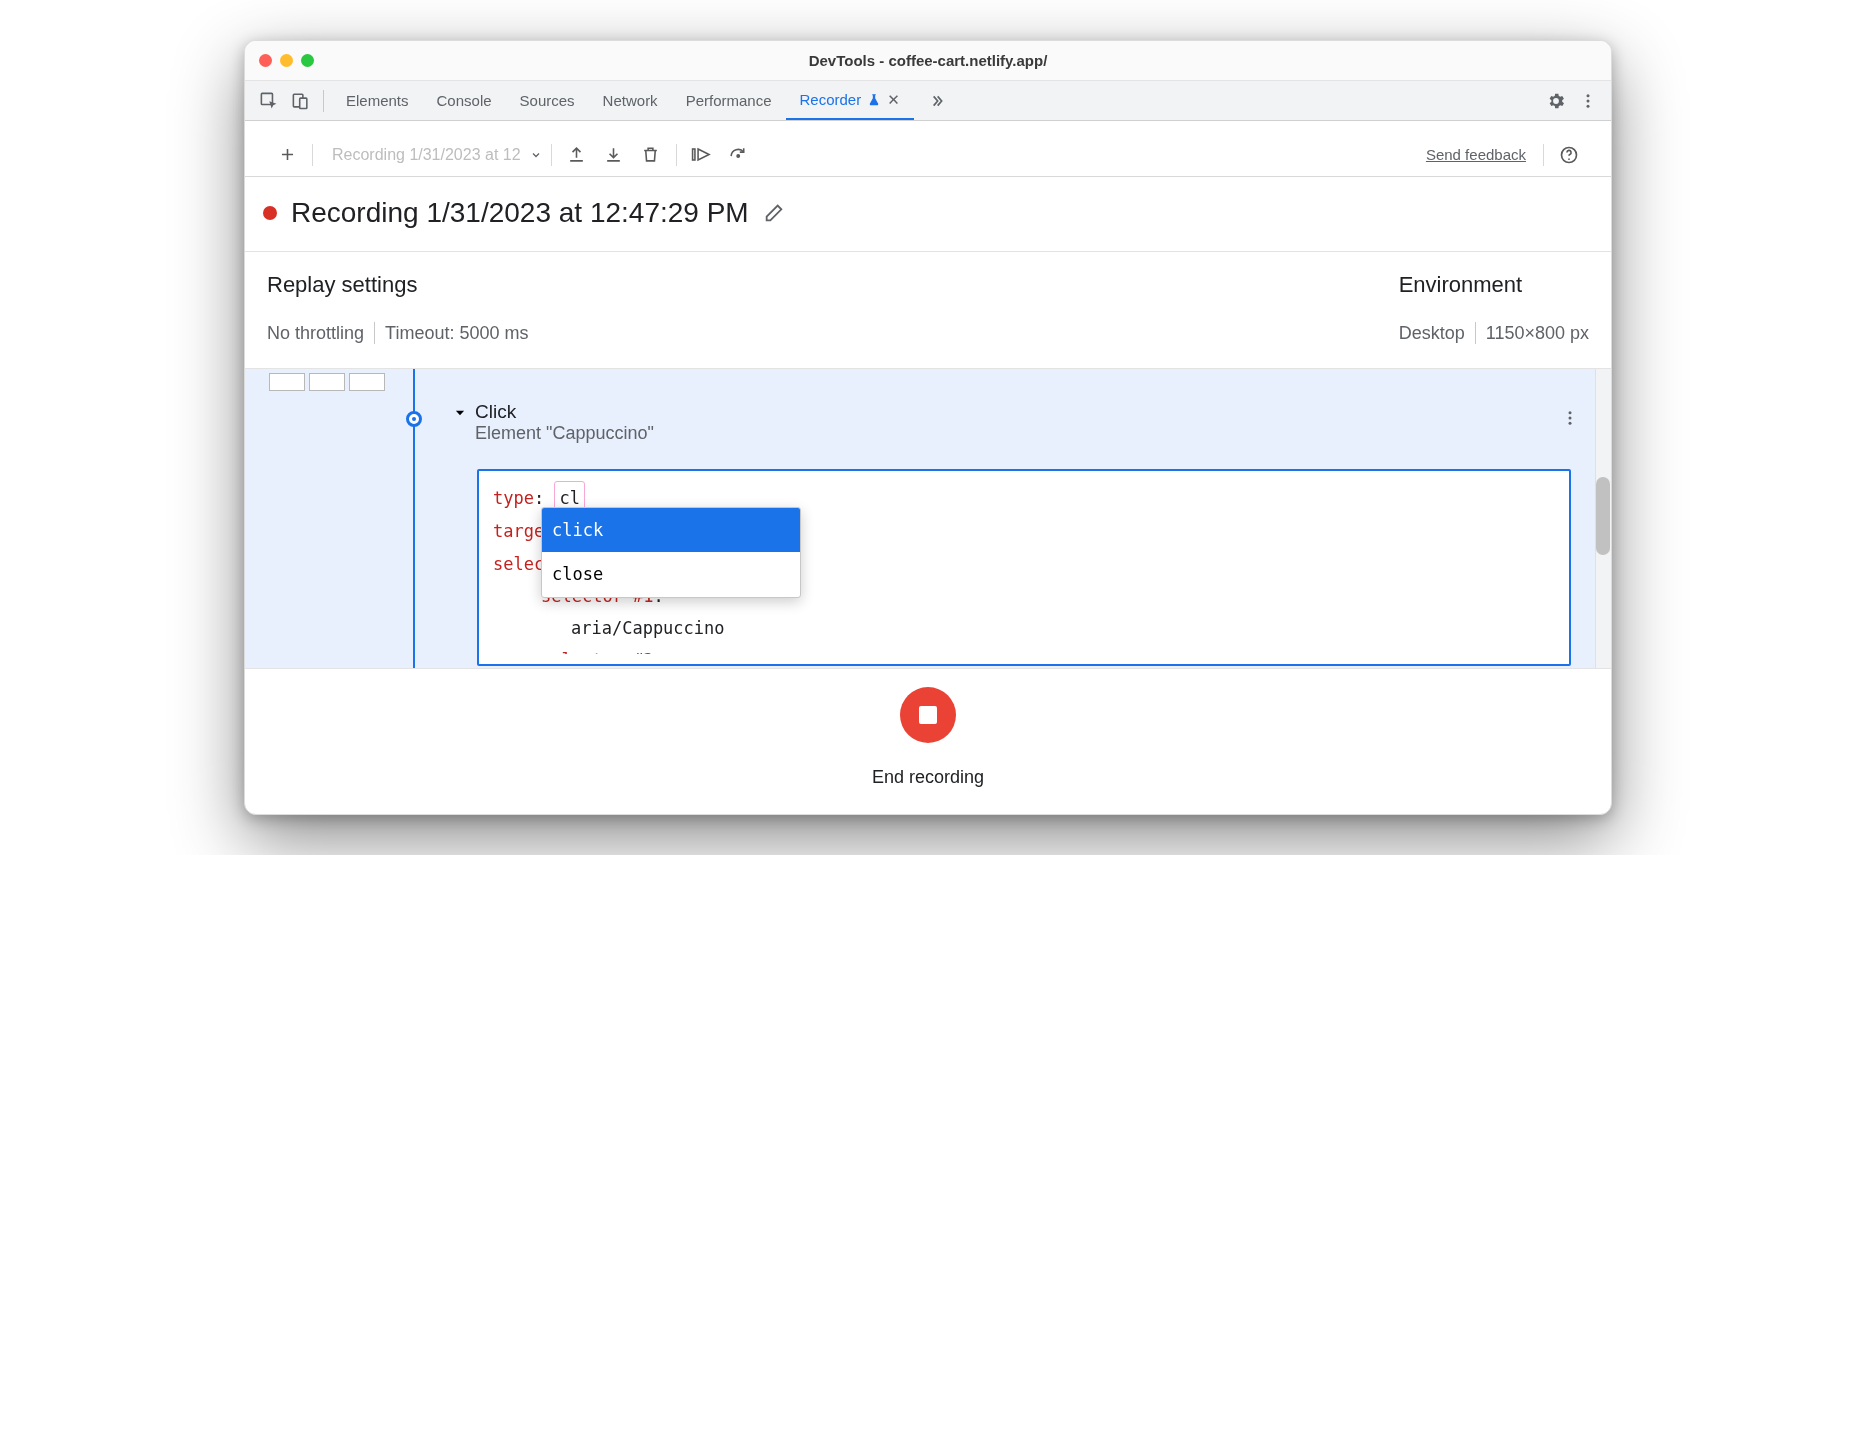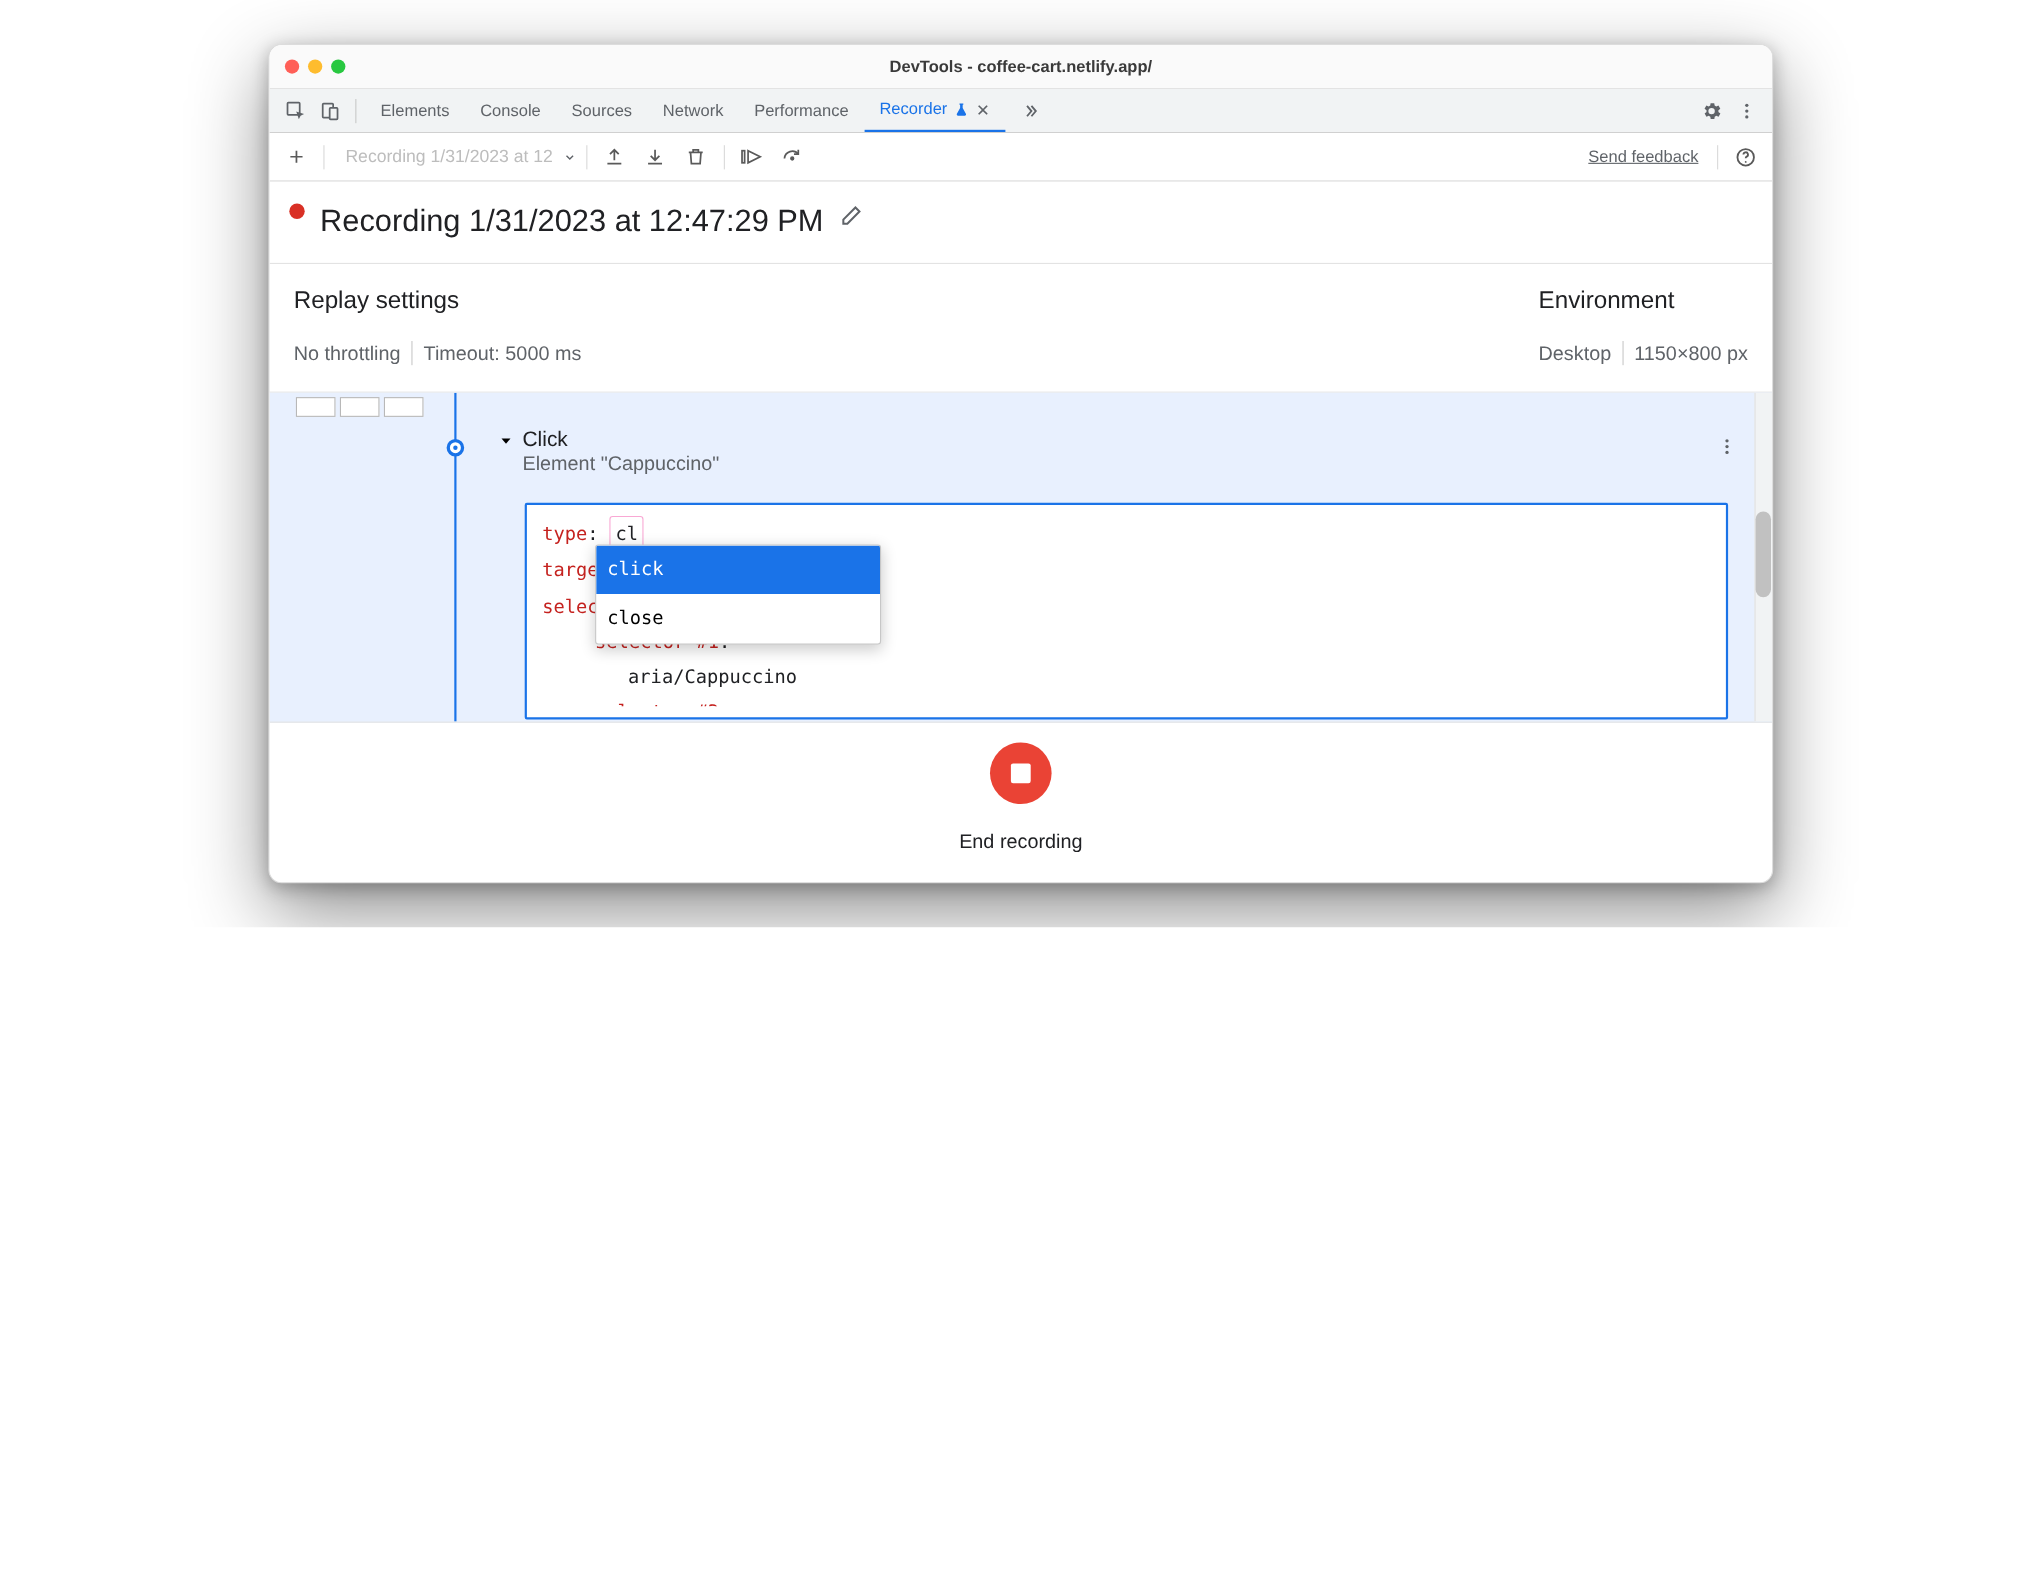--- a/index.html
+++ b/index.html
@@ -56,31 +56,32 @@
     color:#5f6368; cursor:pointer; gap:6px; position:relative;
   }
   .tab.active {
     color:#1a73e8; border-bottom:2px solid #1a73e8;
   }
   .tab .close-x { font-size:15px; color:#5f6368; }
   .flex-spacer { flex:1; }
   
   .toolbar2 {
     display:flex; align-items:center; height:44px;
-    border-bottom:1px solid #d9d9d9; padding:0 8px; gap:5px;
+    border-bottom:1px solid #d9d9d9; padding:0 26px; gap:5px;
     background:#fff;
+    margin-top:12px;
   }
   .toolbar2 .icon-btn { width:32px; height:32px; display:flex; align-items:center; justify-content:center; color:#5a5a5a; cursor:pointer; }
   .toolbar2 .vsep { width:1px; height:22px; background:#d9d9d9; margin:0 4px; }
   .dropdown-text { color:#bdbdbd; font-size:16px; padding:0 4px 0 10px; }
   .dropdown-chevron { color:#5f6368; }
   .feedback-link { color:#5f6368; font-size:15px; text-decoration:underline; margin-right:8px; }
   
   .rec-title {
-    display:flex; gap:14px;
+    display:flex; align-items:center; gap:14px;
     padding:20px 18px 22px 18px; border-bottom:1px solid #e3e3e3;
   }
   .rec-dot { width:14px; height:14px; border-radius:50%; background:#d93025; }
   .rec-title-text { font-size:28px; font-weight:400; color:#202124; }
   .edit-icon { color:#5f6368; }
   
   .settings-row {
     display:flex; justify-content:space-between; padding:20px 22px 24px 22px;
     border-bottom:1px solid #e3e3e3;
   }

